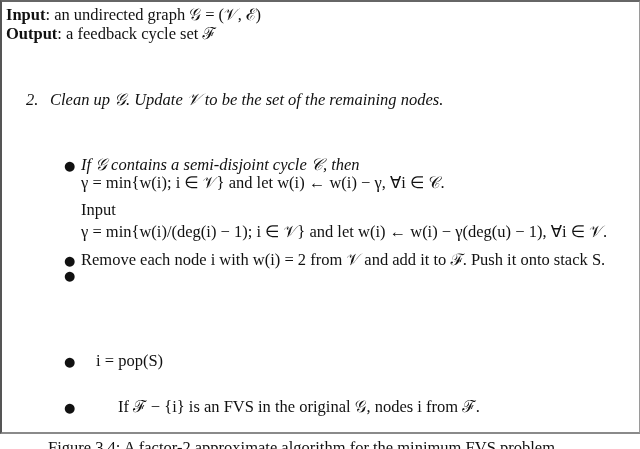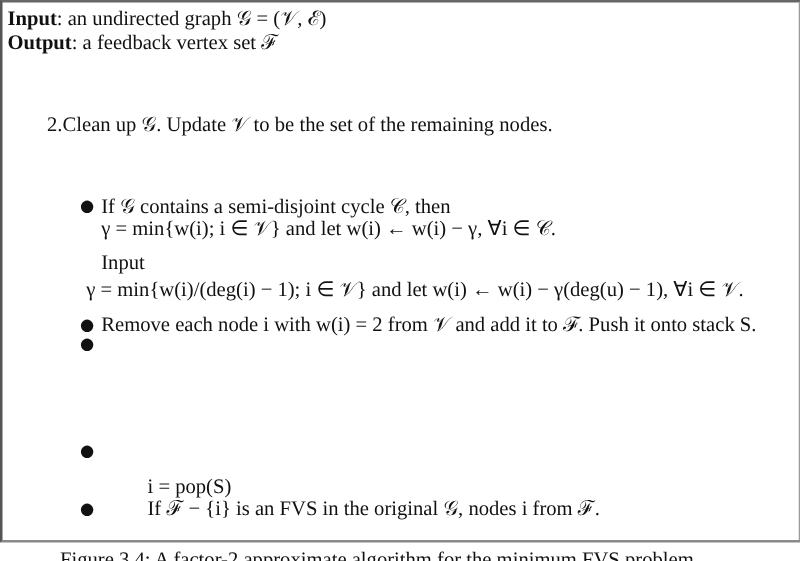--- a/index.html
+++ b/index.html
@@ -1,53 +1,53 @@
 <!DOCTYPE html>
 <html><head>
   <meta charset="utf-8">
   <style>
     html, body { margin: 0; padding: 0; background: #ffffff; }
     body { width: 640px; height: 449px; position: relative; overflow: hidden;
            font-family: "DejaVu Serif", "Liberation Serif", serif; color: #111; }
     .box { position: absolute; left: 0; top: 0; width: 637px; height: 430px;
            border-left: 2px solid #555; border-top: 2px solid #666;
-           border-right: 2px solid #9a9a9a; border-bottom: 2px solid #8a8a8a; box-sizing: content-box; text-align: right; }
+           border-right: 2px solid #9a9a9a; border-bottom: 2px solid #8a8a8a; box-sizing: content-box; }
     .line { position: absolute; white-space: nowrap; font-family: "Liberation Serif", serif; font-size: 16.5px; line-height: 20px; }
     .b { font-weight: bold; }
     .num { display: inline-block; width: 24px; }
     .bullet { position: absolute; font-size: 13px; }
     .caption { position: absolute; left: 48px; top: 438px; font-family: "Liberation Serif", serif; font-size: 16.5px; color: #111; white-space: nowrap; }
   </style>
 </head>
 <body>
 
 <div class="box">
   <div class="line" style="left:4px; top:3px;">
     <span class="b">Input</span><span>: an undirected graph 𝒢 = (𝒱, ℰ)</span>
   </div>
   <div class="line" style="left:4px; top:22px;">
-    <span class="b">Output</span><span>: a feedback vertex set ℱ</span>
+    <span class="b">Output</span><span>: a feedback cycle set ℱ</span>
   </div>
 
-  <div class="line" style="left:24px; top:88px;">
+  <div class="line" style="left:24px; top:88px;font-style:italic;">
     <span class="num">2.</span><span>Clean up 𝒢. Update 𝒱 to be the set of the remaining nodes.</span>
   </div>
 
   <span class="bullet" style="left:62px; top:156px;">●</span>
-  <div class="line" style="left:79px; top:153px;">If 𝒢 contains a semi-disjoint cycle 𝒞, then</div>
+  <div class="line" style="left:79px; top:153px;font-style:italic;">If 𝒢 contains a semi-disjoint cycle 𝒞, then</div>
   <div class="line" style="left:79px; top:171px;">γ = min{w(i); i ∈ 𝒱} and let w(i) ← w(i) − γ, ∀i ∈ 𝒞.</div>
   <div class="line" style="left:79px; top:198px;">Input</div>
-  <div class="line" style="left:67px; top:220px;">γ = min{w(i)/(deg(i) − 1); i ∈ 𝒱} and let w(i) ← w(i) − γ(deg(u) − 1), ∀i ∈ 𝒱.</div>
+  <div class="line" style="left:79px; top:220px;">γ = min{w(i)/(deg(i) − 1); i ∈ 𝒱} and let w(i) ← w(i) − γ(deg(u) − 1), ∀i ∈ 𝒱.</div>
 
   <span class="bullet" style="left:62px; top:251px;">●</span>
   <div class="line" style="left:79px; top:248px;">Remove each node i with w(i) = 2 from 𝒱 and add it to ℱ. Push it onto stack S.</div>
 
   <span class="bullet" style="left:62px; top:266px;">●</span>
 
 
   <span class="bullet" style="left:62px; top:352px;">●</span>
-  <div class="line" style="left:116px; top:349px;margin-top:28px;">i = pop(S)</div>
+  <div class="line" style="left:94px; top:349px;">i = pop(S)</div>
 
   <span class="bullet" style="left:62px; top:398px;">●</span>
   <div class="line" style="left:116px; top:395px;">If ℱ − {i} is an FVS in the original 𝒢, nodes i from ℱ.</div>
 </div>
 
 <div class="caption">Figure 3.4: A factor-2 approximate algorithm for the minimum FVS problem</div>
 
 </body></html>

